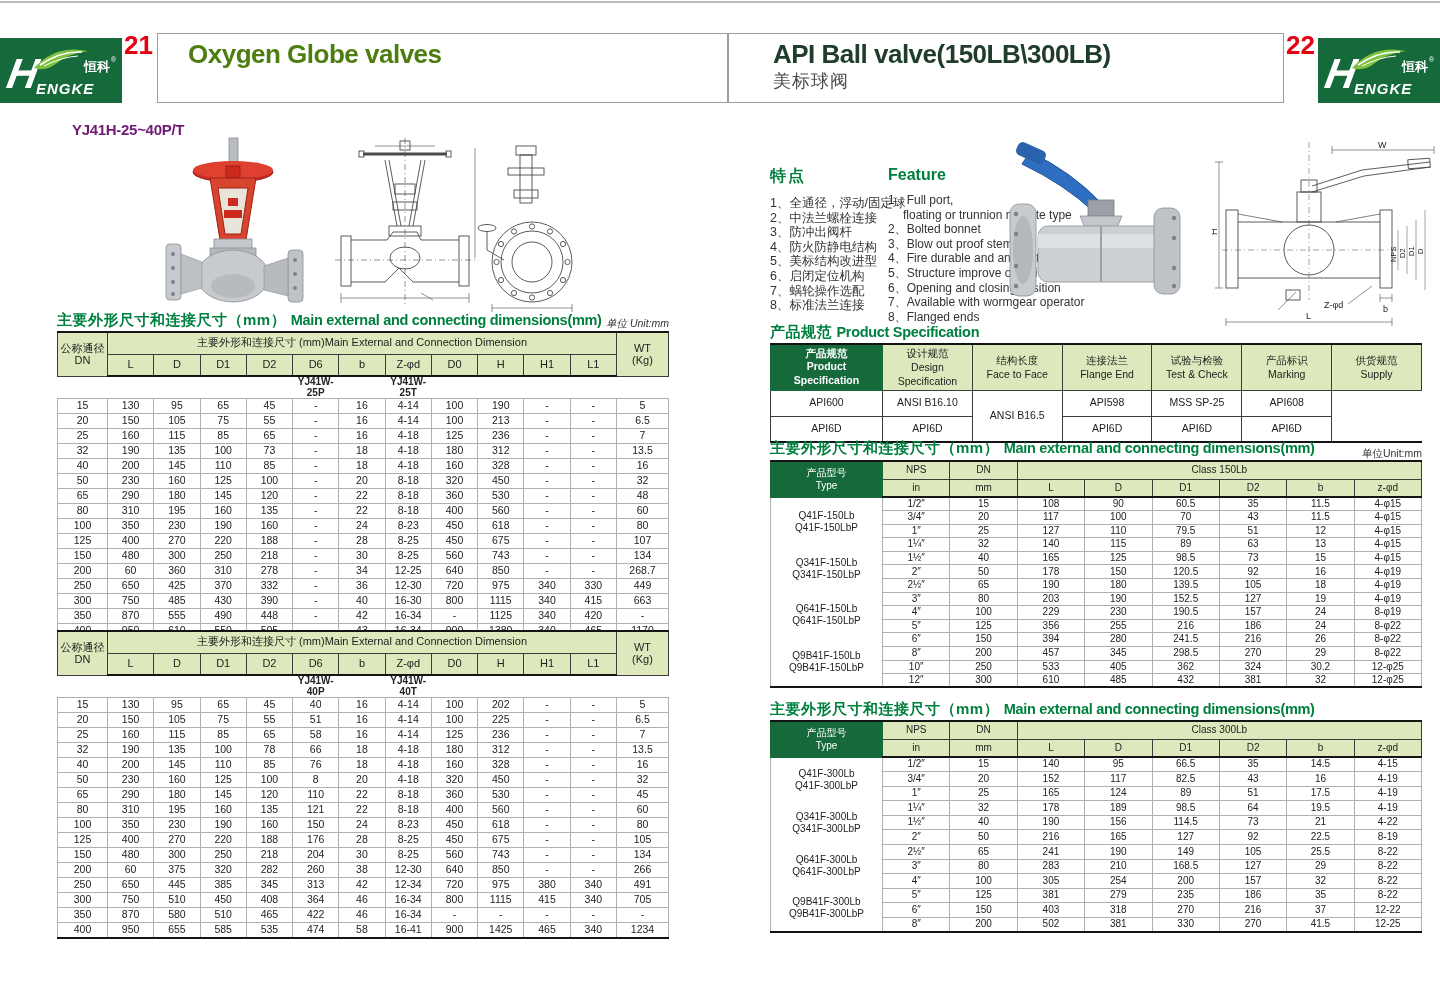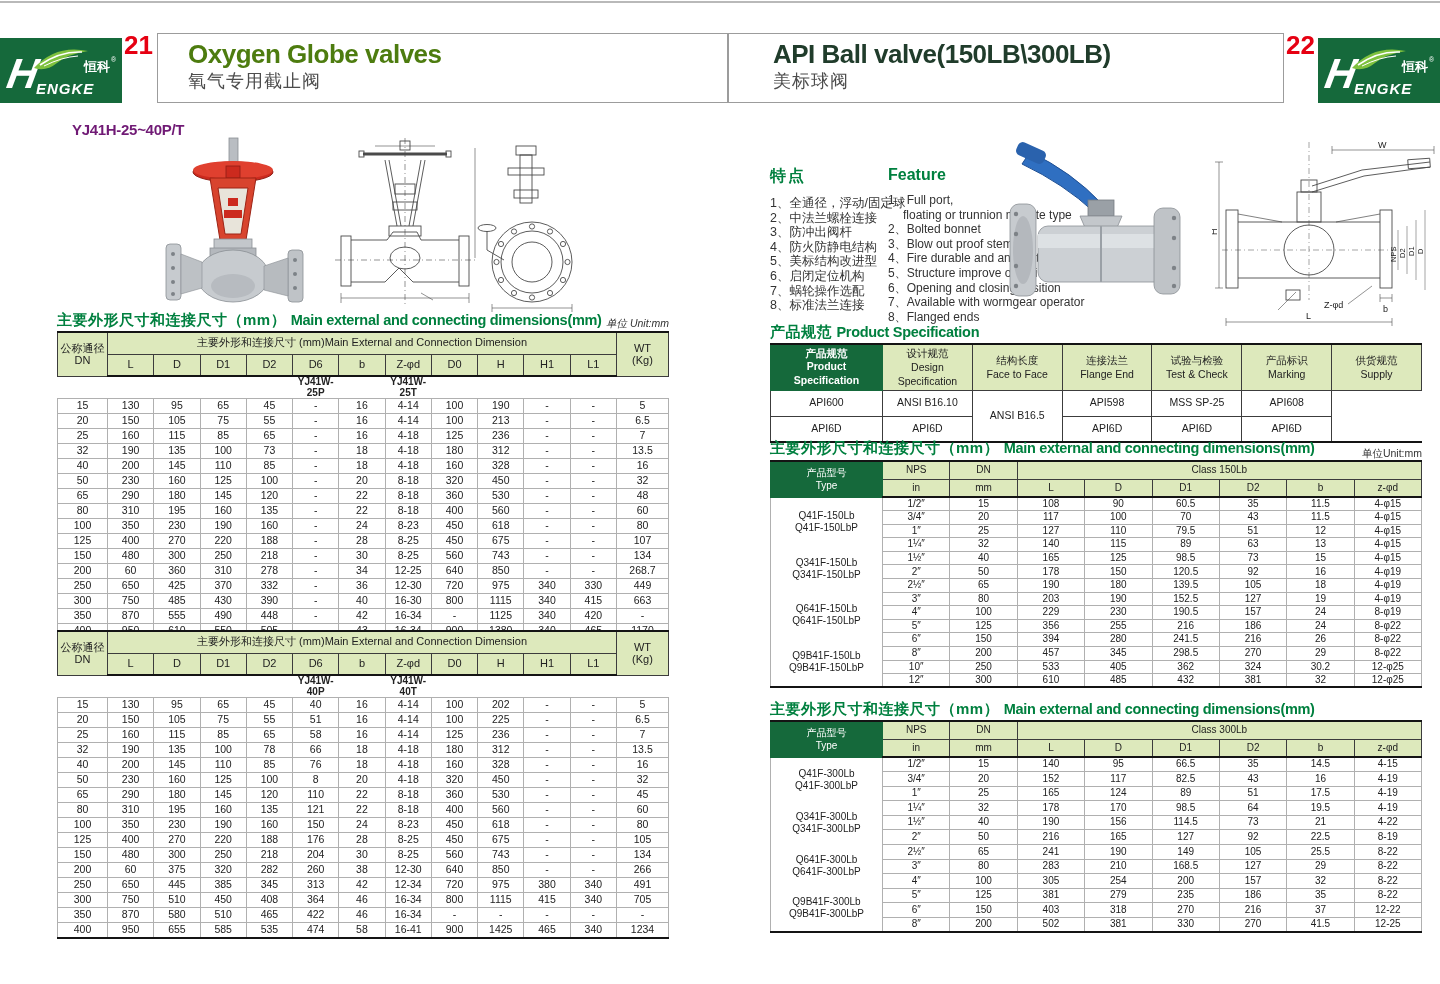--- a/index.html
+++ b/index.html
@@ -86,21 +86,20 @@
     <text x="84" y="33" font-size="13" fill="#fff" font-weight="bold">恒科</text>
     <text x="111" y="24" font-size="7" fill="#fff">®</text>
     <text x="36" y="56" font-size="15" font-weight="bold" font-style="italic" fill="#fff" letter-spacing="1">ENGKE</text>
   </svg>
 </div>
 
 <div class="abs page-num pn-left">21</div>
 
 <div class="abs titlebox tb-left">
   <div class="big-title">Oxygen Globe valves</div>
-  <div class="sub-title">氧气专用截止阀</div>
 </div>
 
 <div class="abs titlebox tb-right">
   <div class="big-title">API Ball valve(150LB\300LB)</div>
   <div class="sub-title">美标球阀</div>
 </div>
 
 <div class="abs page-num pn-right">22</div>
 
 <div class="abs logo-block logo-right">
@@ -1267,21 +1266,21 @@
         <td>124</td>
         <td>89</td>
         <td>51</td>
         <td>17.5</td>
         <td>4-19</td>
       </tr>
       <tr>
         <td>1¼″</td>
         <td>32</td>
         <td>178</td>
-        <td>170</td>
+        <td>189</td>
         <td>98.5</td>
         <td>64</td>
         <td>19.5</td>
         <td>4-19</td>
       </tr>
       <tr>
         <td>1½″</td>
         <td>40</td>
         <td>190</td>
         <td>156</td>

